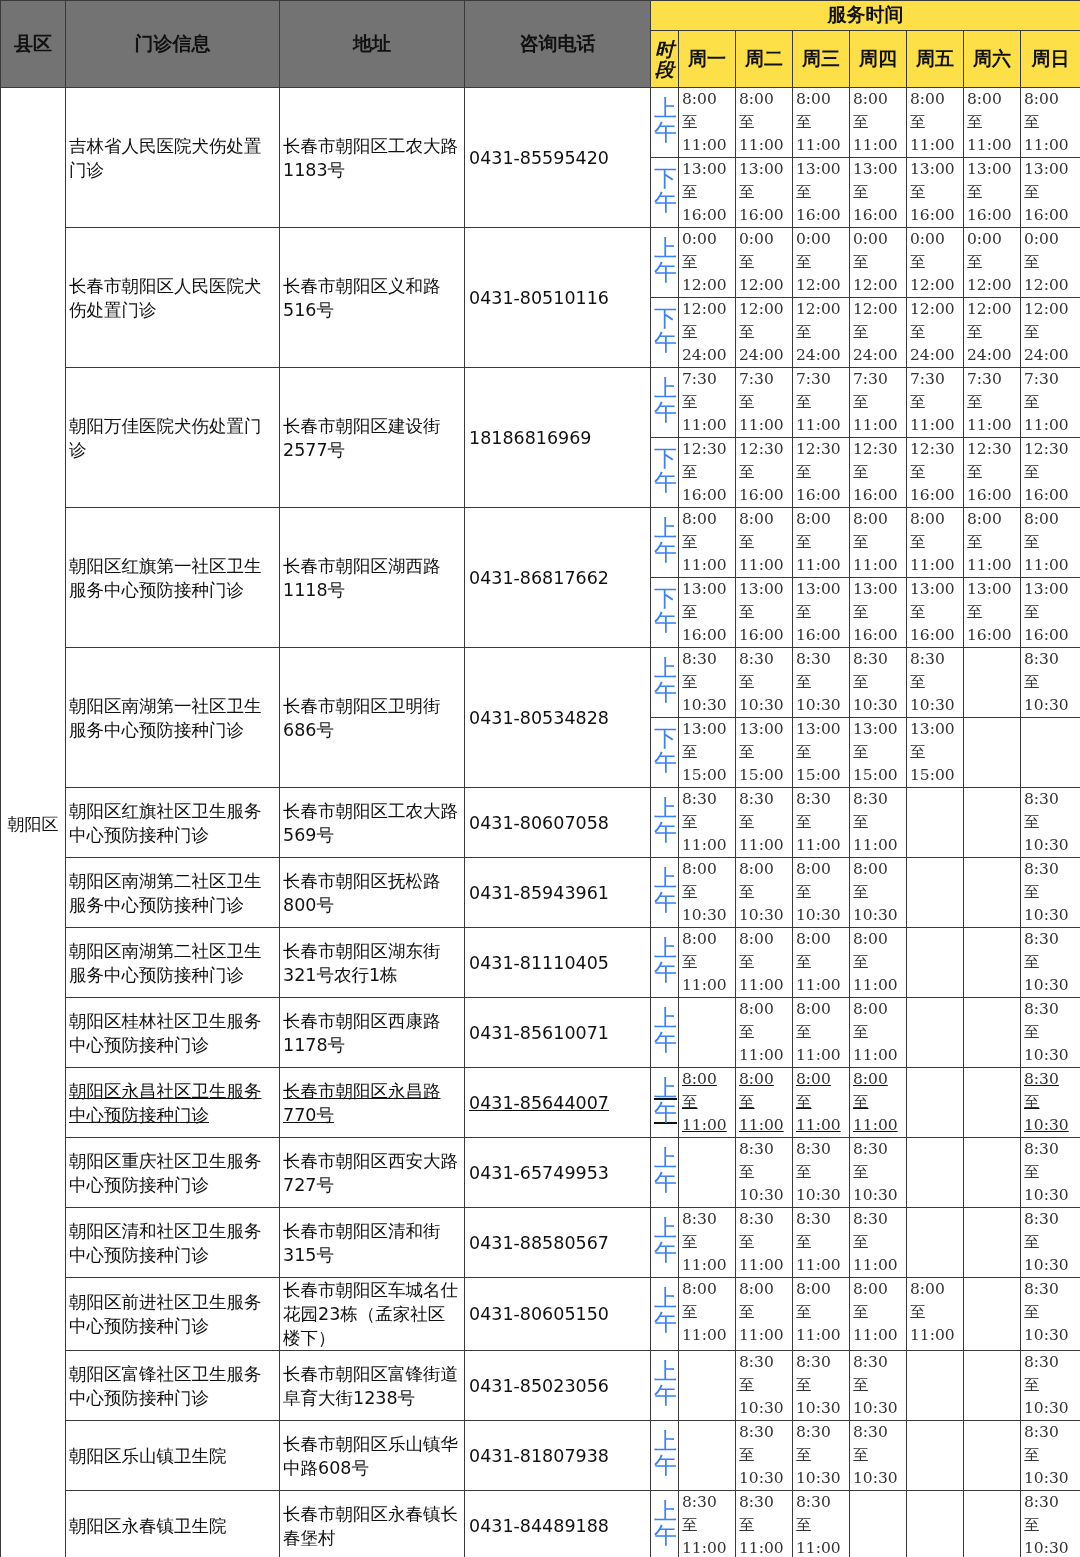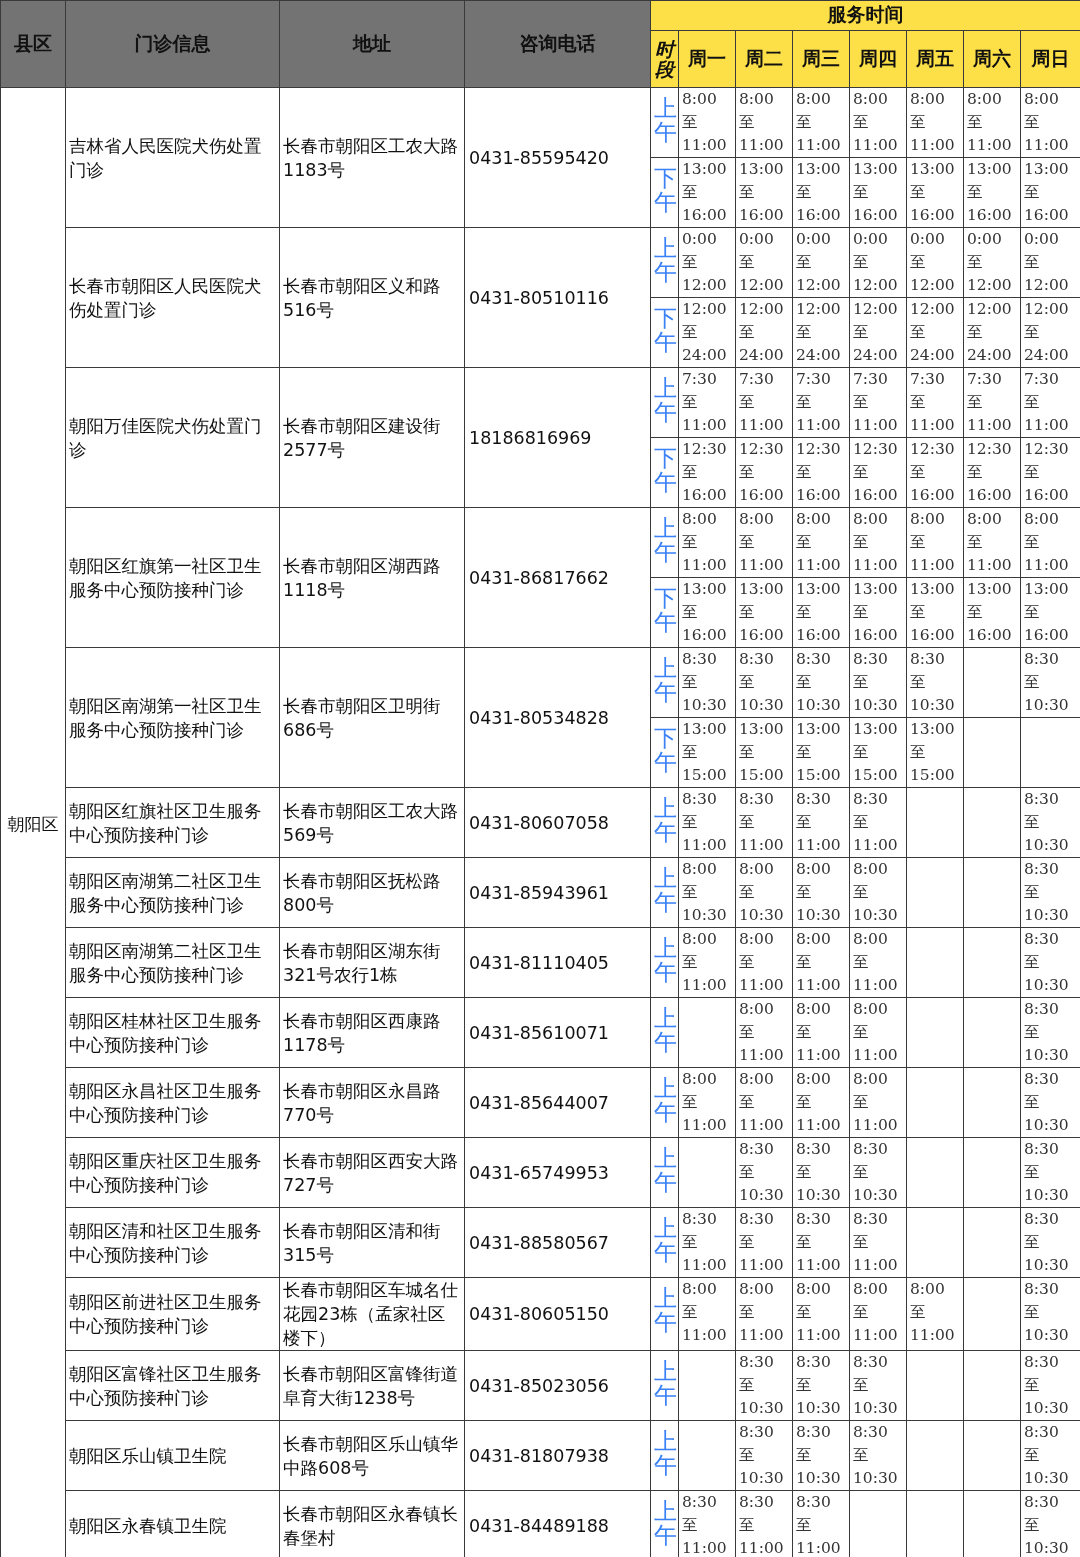--- a/index.html
+++ b/index.html
@@ -562,21 +562,21 @@
           <span>11:00</span>
         </td>
         <td class="t"></td>
         <td class="t"></td>
         <td class="t">
           <span>8:30</span>
           <span>至</span>
           <span>10:30</span>
         </td>
       </tr>
-      <tr style="height: 69px;">
+      <tr style="height: 69px; text-decoration: underline;">
         <td class="name" rowspan="1">朝阳区永昌社区卫生服务中心预防接种门诊</td>
         <td class="addr" rowspan="1">长春市朝阳区永昌路770号</td>
         <td class="phone" rowspan="1">0431-85644007</td>
         <td class="period">上午</td>
         <td class="t">
           <span>8:00</span>
           <span>至</span>
           <span>11:00</span>
         </td>
         <td class="t">

